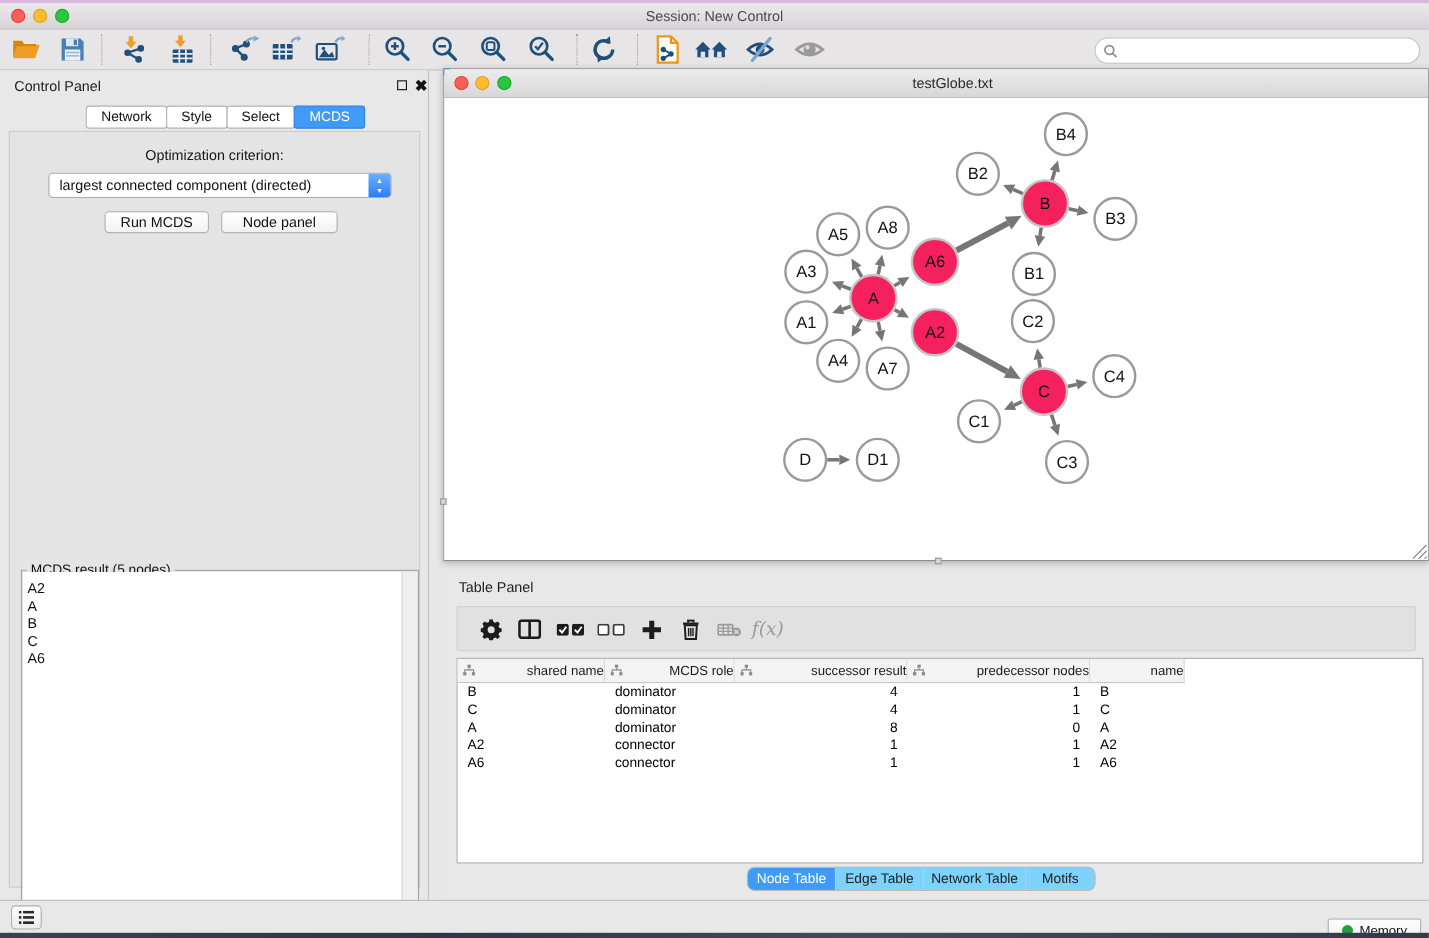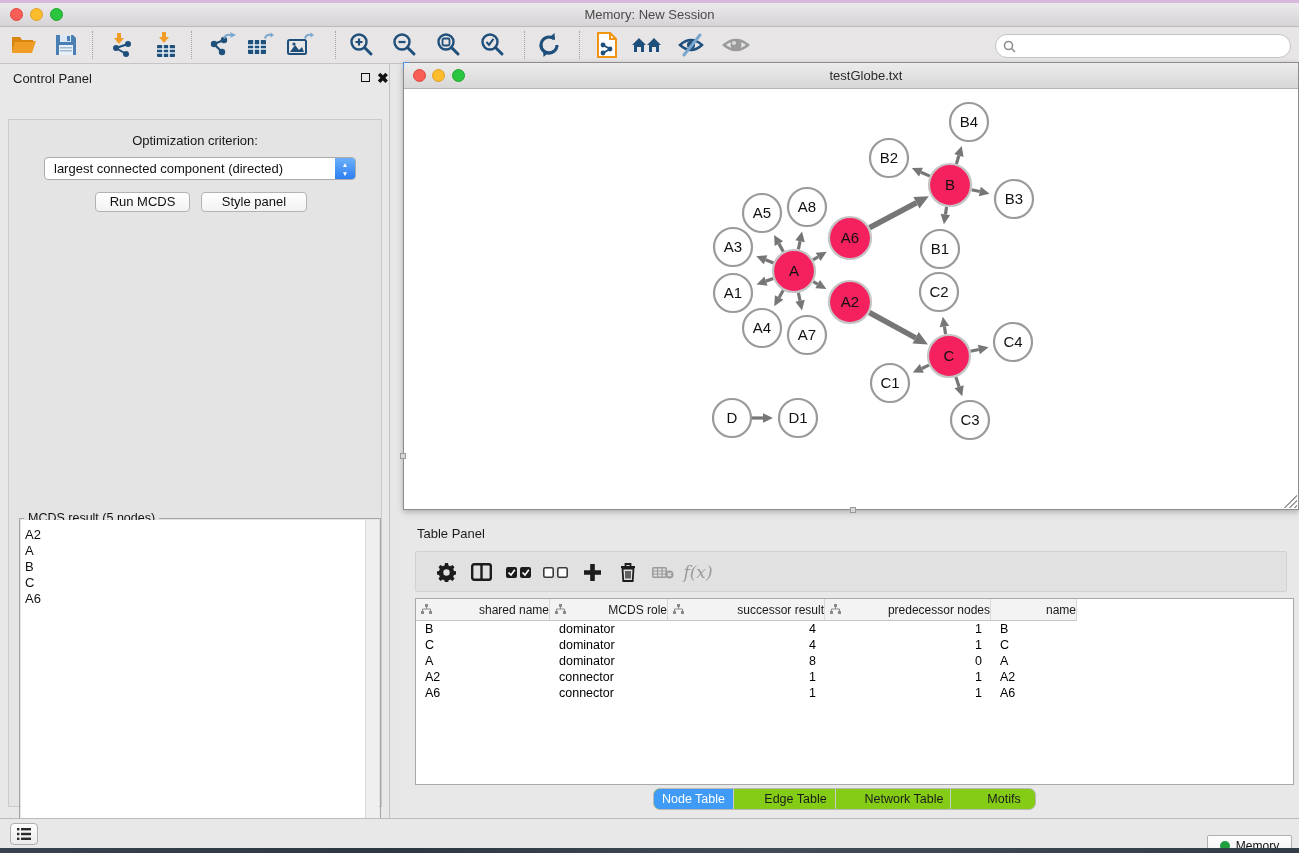--- a/index.html
+++ b/index.html
@@ -75,22 +75,22 @@
   .tp-btn { position:absolute; top:5px; width:32px; height:30px; display:flex; align-items:center; justify-content:center; }
   #fx-label { font-family:"DejaVu Serif", serif; font-style:italic; font-size:17px; color:#9a9a9a; }
   #node-table { position:absolute; left:12px; top:76px; width:879px; height:187px; background:#fff; border:1px solid #a9a9a9; }
   #nt-header { position:absolute; left:0; top:0; height:22px; display:flex; }
   .th { position:relative; height:22px; background:#f4f3f4; border-right:1px solid #d8d8d8; border-bottom:1px solid #c6c6c6;
     font-size:12px; color:#1a1a1a; display:flex; align-items:center; justify-content:flex-end; }
   .th .tree-ic { position:absolute; left:5px; top:5px; }
   #nt-rows { position:absolute; left:0; top:22px; right:0; bottom:0; }
   .tr { display:flex; height:16px; }
   .td { font-size:12.5px; color:#000; line-height:16px; overflow:hidden; white-space:nowrap; }
-  #tp-tabs { position:absolute; left:250px; top:266px; height:22px; display:flex; border:1px solid #b9b9b9;
-    border-radius:7px; overflow:hidden; background:#84cc16;gap:22px; }
+  #tp-tabs { position:absolute; left:276px; top:266px; height:22px; display:flex; border:1px solid #b9b9b9;
+    border-radius:7px; overflow:hidden; background:#7dd3fc; }
   .tp-tab { height:100%; line-height:20px; font-size:12.5px; color:#1c1c1c; text-align:center; border-right:1px solid #c9c9c9; }
   .tp-tab:last-child { border-right:none; }
   .tp-tab.selected { background:#3f9bf5; color:#fff; }
 
   
   #status-bar { left:0; top:818px; width:1299px; height:30px; background:#e9e8e9; border-top:1px solid #bcbcbc; }
   #status-left-btn { position:absolute; left:10px; top:4px; width:28px; height:22px;
     background:linear-gradient(#fdfdfd,#ececec); border:1px solid #b0b0b0; border-radius:4px;
     display:flex; align-items:center; justify-content:center; }
   #memory-btn { position:absolute; left:1207px; top:16px; width:85px; height:22px;
@@ -101,21 +101,21 @@
     background:linear-gradient(90deg,#3a4251,#2e3642 30%,#434b58 60%,#333b47); }
 </style>
 </head>
 <body>
 
 <div id="desktop-strip-top" class="abs"></div>
 <div id="titlebar" class="abs">
   <span class="tl red" style="left:10px"></span>
   <span class="tl yellow" style="left:30px"></span>
   <span class="tl green" style="left:50px"></span>
-  <div class="title">Memory: New Session</div>
+  <div class="title">Session: New Control</div>
 </div>
 
 <div id="toolbar" class="abs">
   <div class="tb-btn" style="left:7px">
     <svg width="28" height="24" viewBox="0 0 28 24">
         <path d="M2 20 L5 8 L26 8 L22 20 Z" fill="#f09d27"></path>
         <path d="M2 20 L2 4 L10 4 L12 7 L23 7 L23 9 L5 9 Z" fill="#d8860e"></path>
       </svg>
   </div>
   <div class="tb-btn" style="left:49px">
@@ -253,28 +253,34 @@
         <path d="M8.5 8.5 L12 12" stroke="#8f8f8f" stroke-width="1.6"></path>
       </svg>
     <input placeholder="" style="">
   </div>
 </div>
 
 <div id="control-panel" class="abs">
   <div id="cp-title">Control Panel</div>
   <span class="panel-float" style="left:361px; top:9px"></span>
   <span class="panel-close" style="left:377px; top:9px">✖</span>
+  <div id="cp-tabs">
+    <div class="cp-tab">Network</div>
+    <div class="cp-tab">Style</div>
+    <div class="cp-tab">Select</div>
+    <div class="cp-tab selected">MCDS</div>
+  </div>
   <div id="cp-content">
     <div id="criterion-select">
       <span>largest connected component (directed)</span>
       <span id="criterion-stepper">▲<br>▼</span>
     </div>
     <div id="opt-label">Optimization criterion:</div>
     <div class="cp-btn" id="run-btn">Run MCDS</div>
-    <div class="cp-btn" id="closep-btn">Style panel</div>
+    <div class="cp-btn" id="closep-btn">Node panel</div>
     <div id="mcds-group">
       <div id="mcds-group-label">MCDS result (5 nodes)</div>
       <div id="mcds-list-wrap">
         <div id="mcds-list">
             <div class="item">A2</div>
             <div class="item">A</div>
             <div class="item">B</div>
             <div class="item">C</div>
             <div class="item">A6</div>
           </div>

